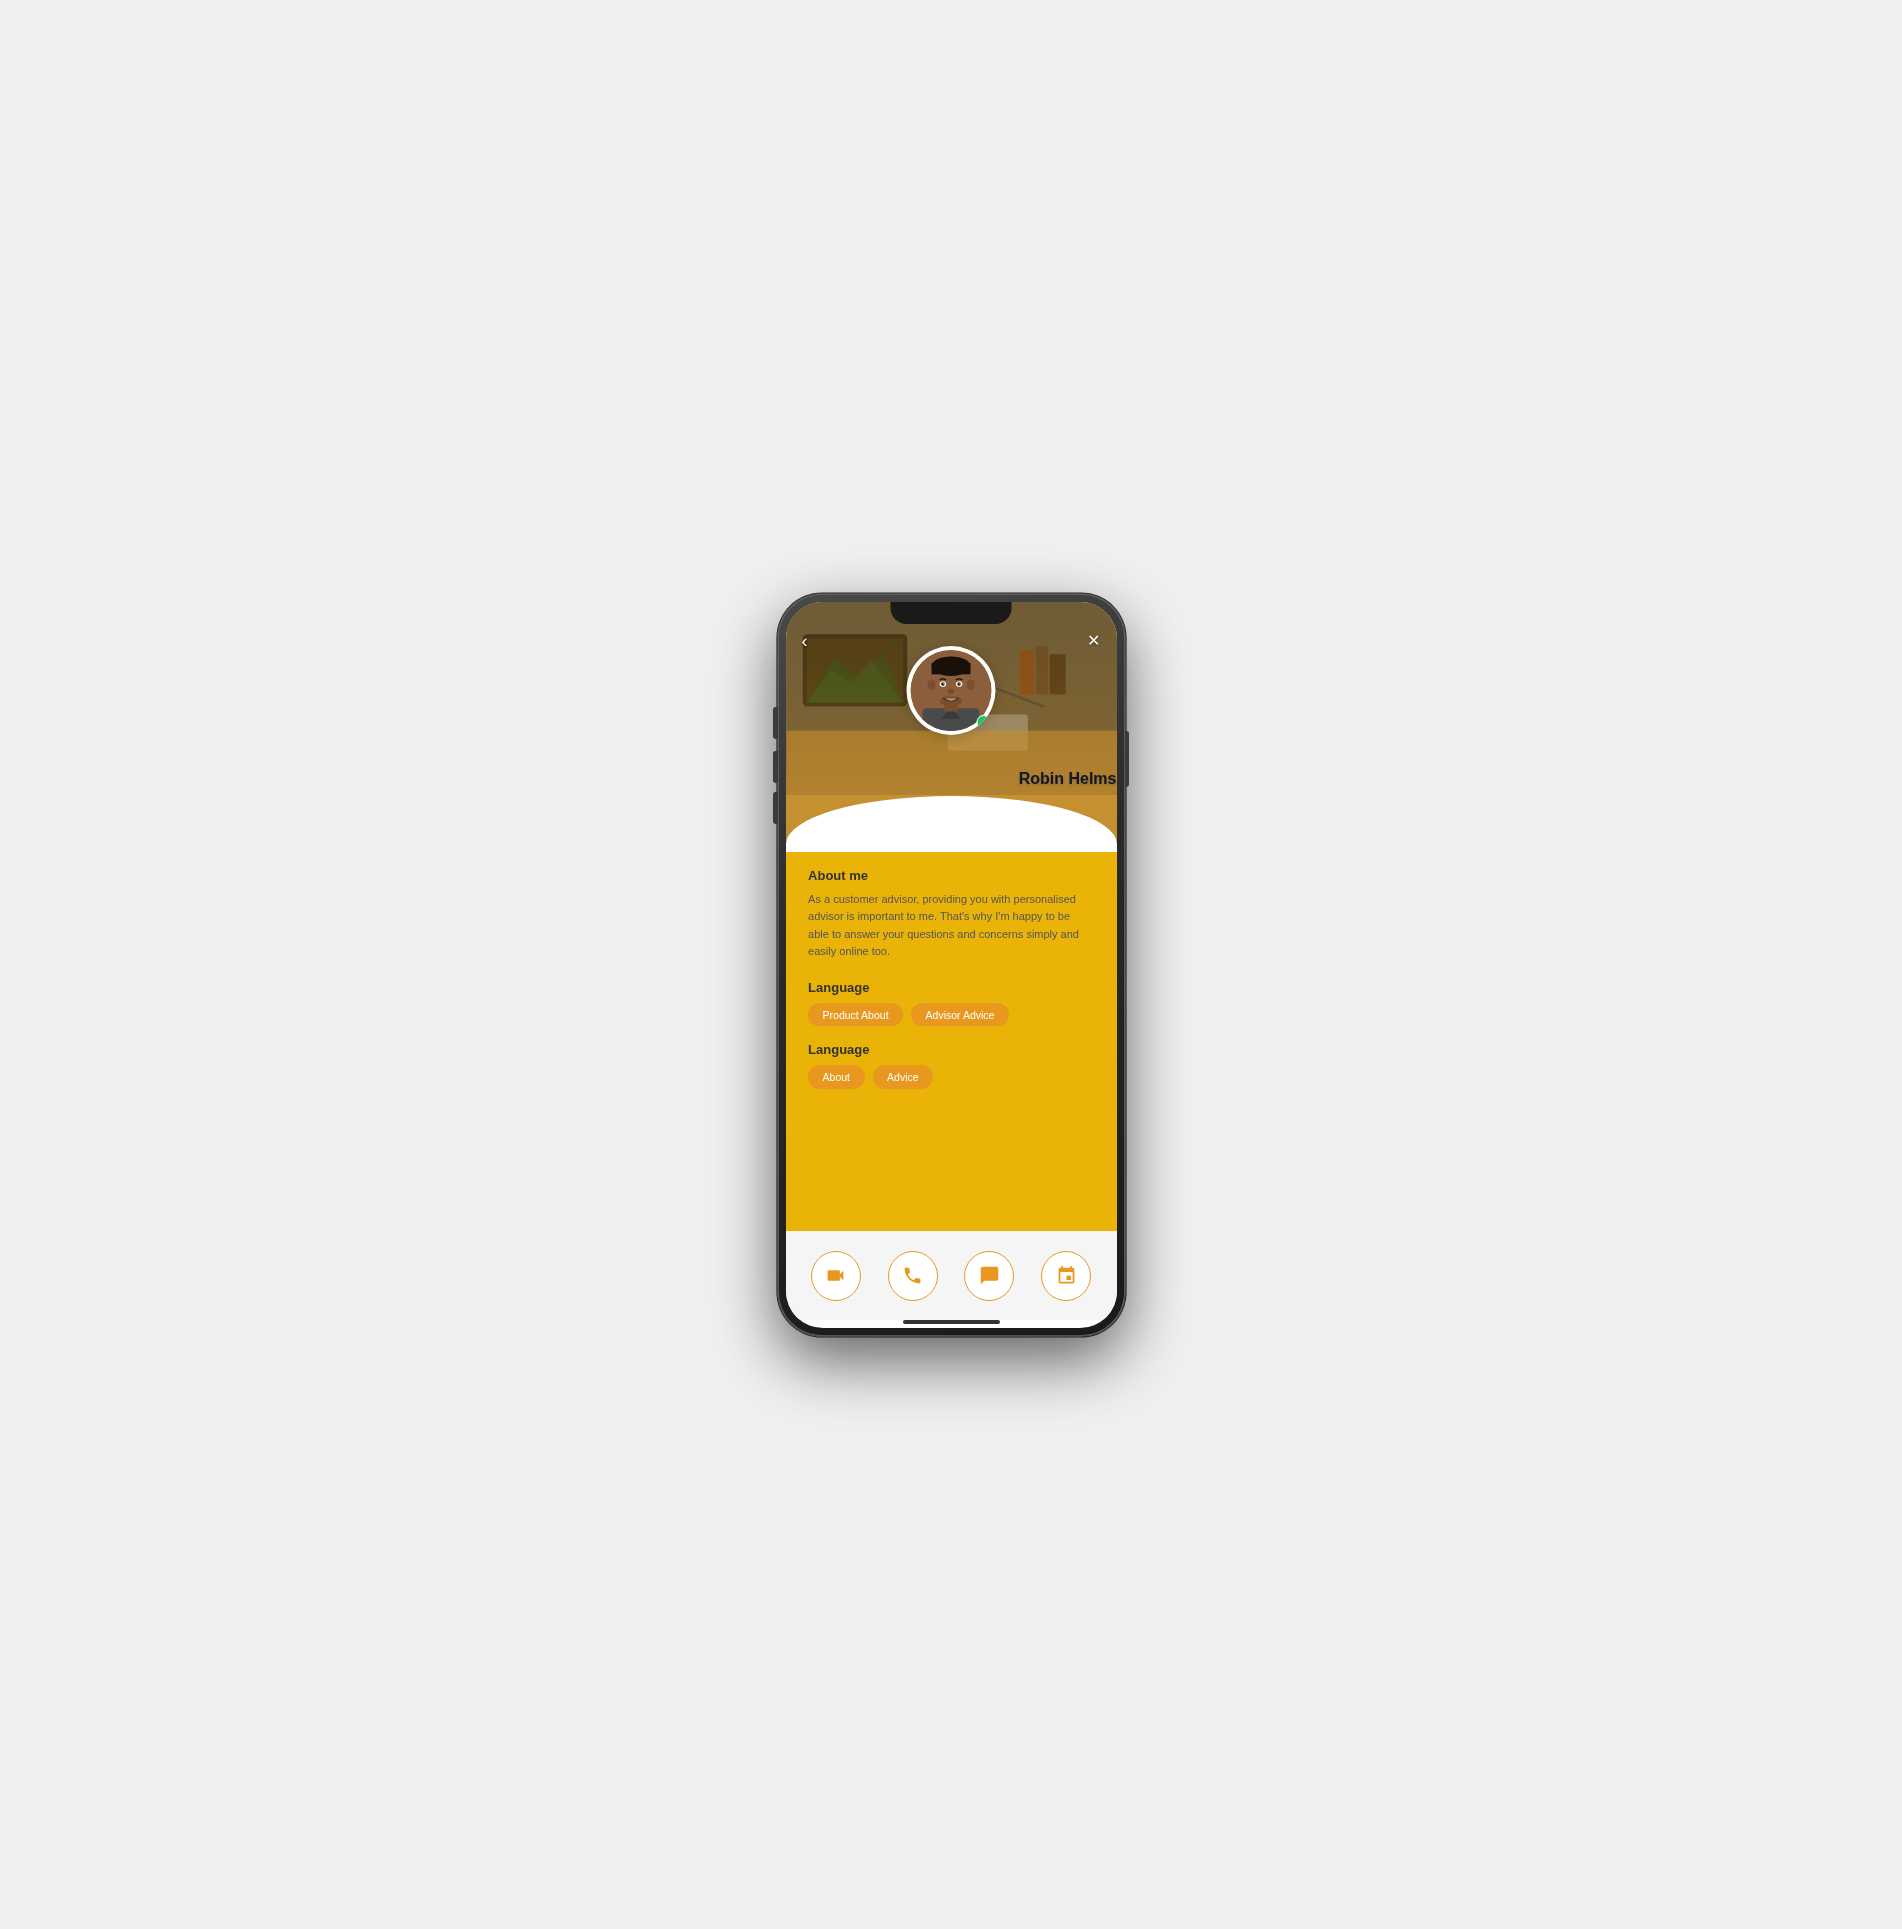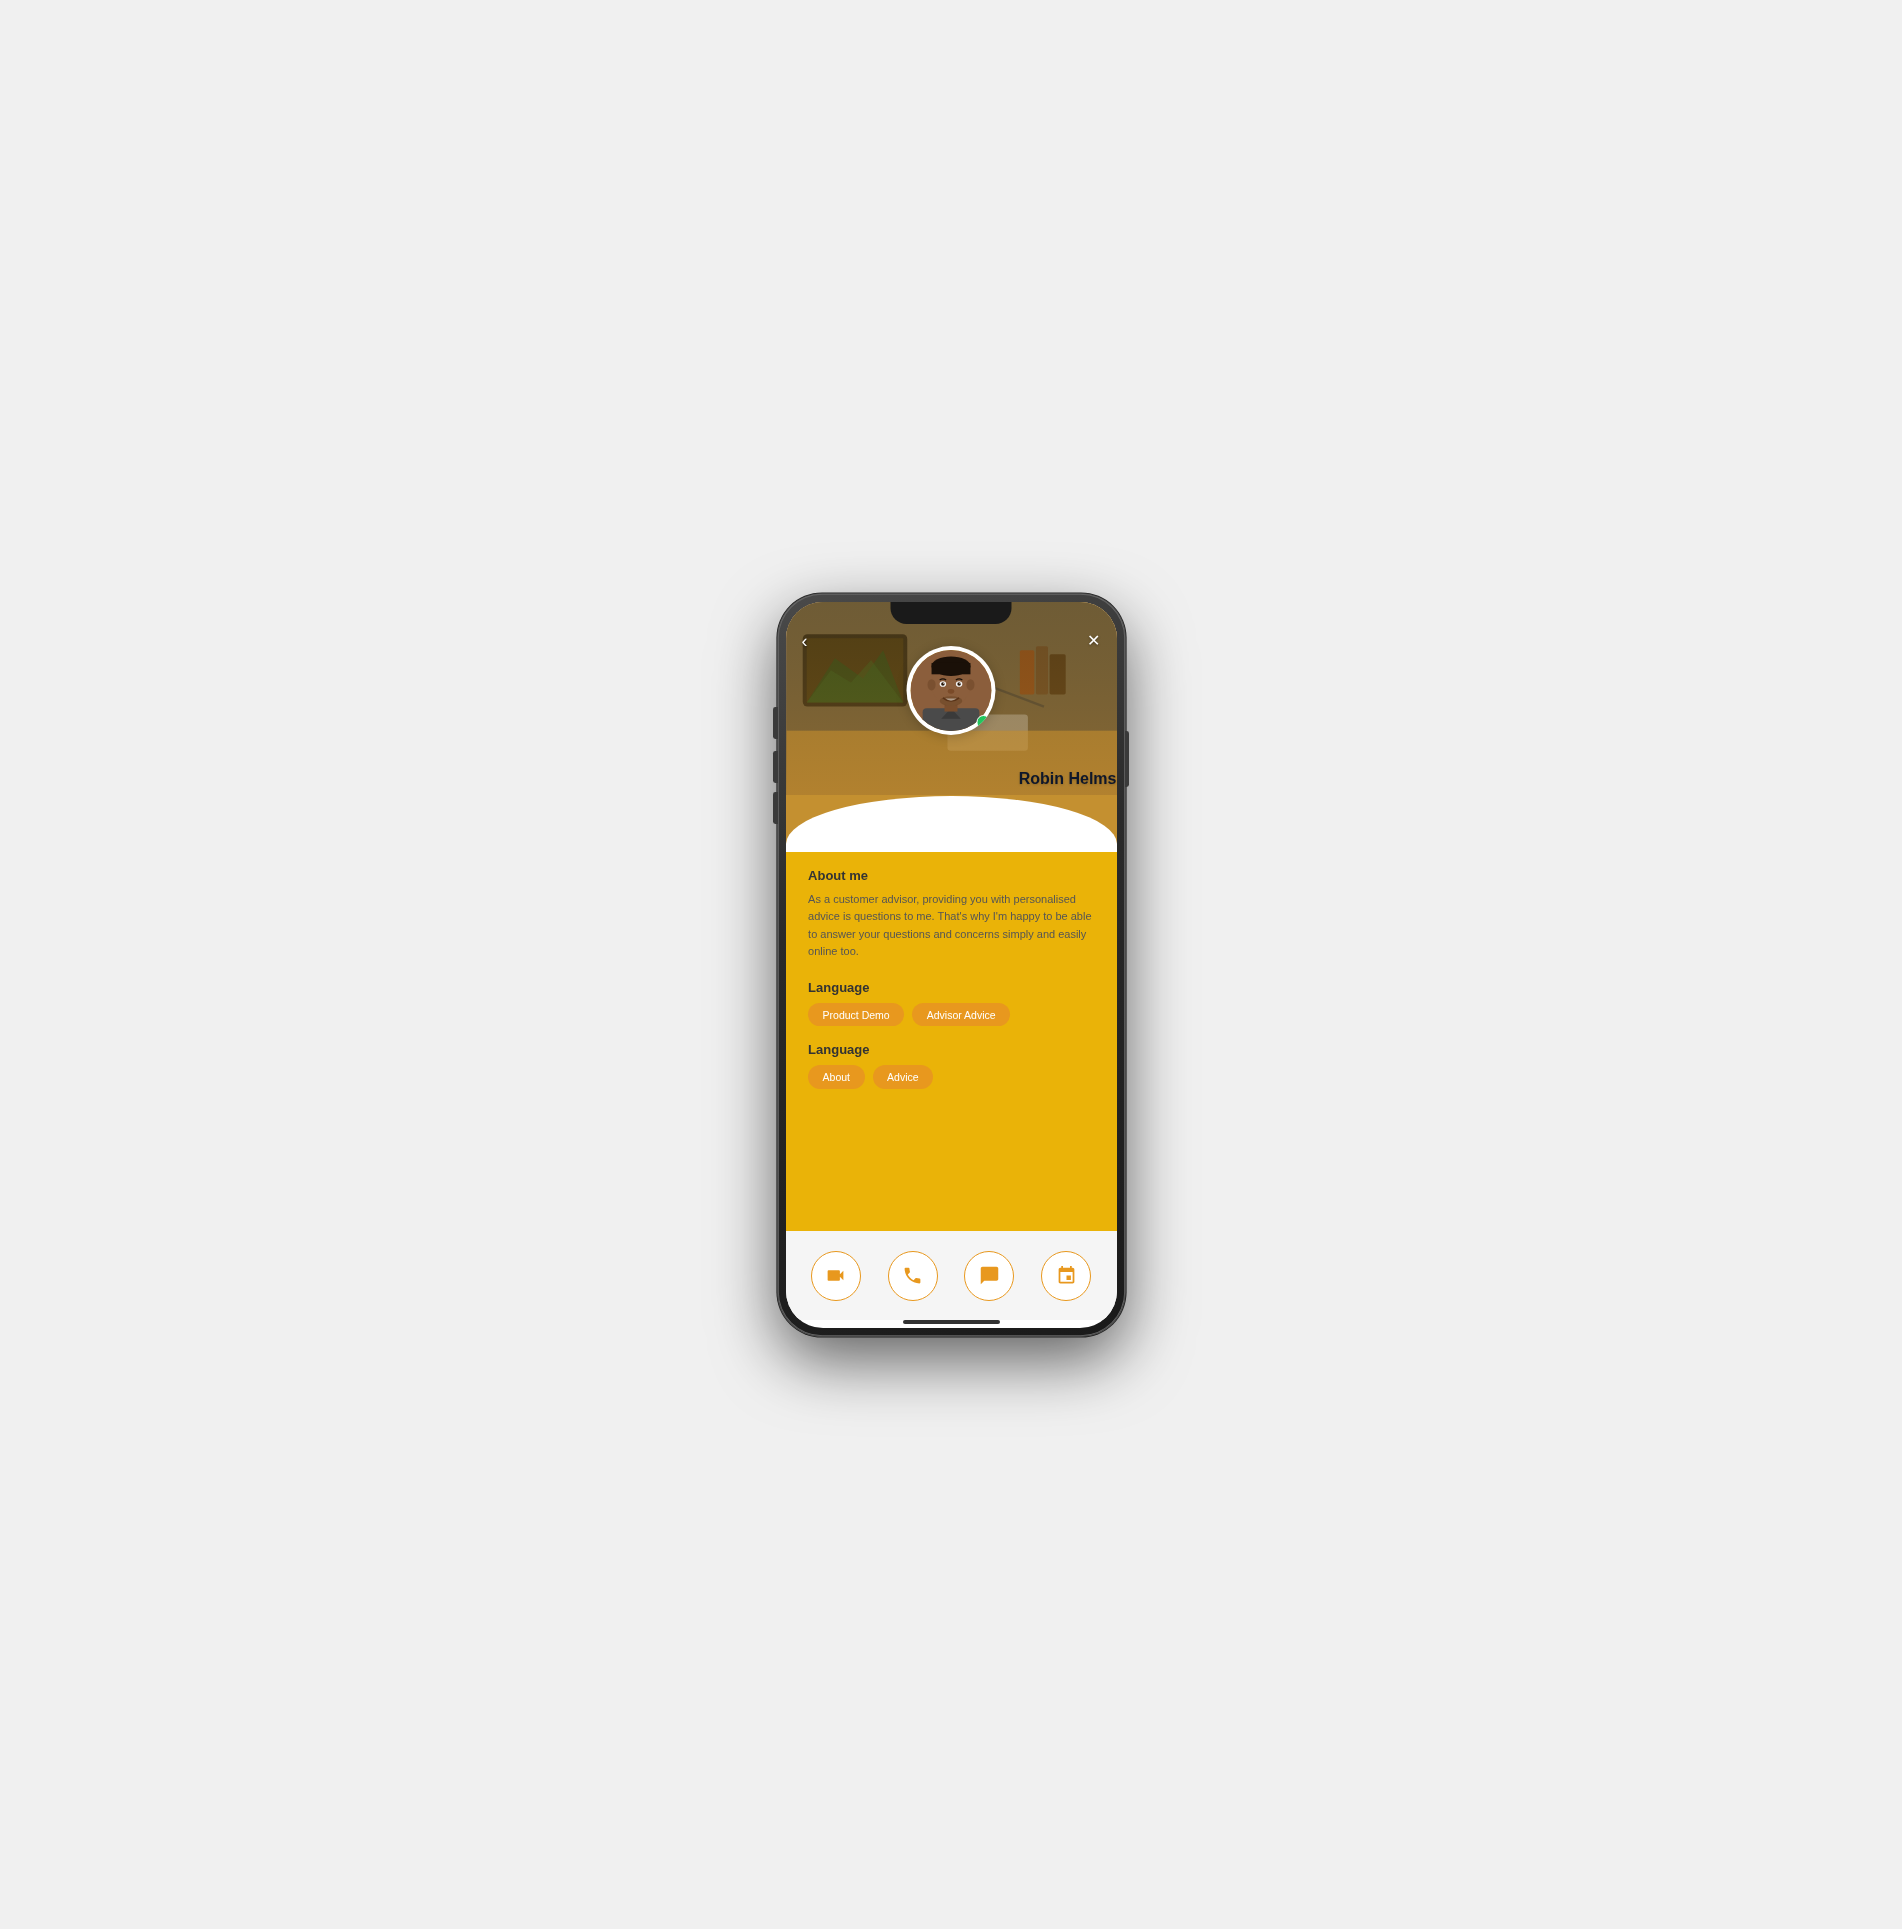--- a/index.html
+++ b/index.html
@@ -383,27 +383,27 @@
         </div>
       </div>
 
       <div class="advisor-name">Robin Helms</div>
       <div class="advisor-title">Customer Advisor</div>
     </div>
 
     <div class="content-section">
       <div class="expertise-section">
         <div class="section-title">About me</div>
-        <div class="about-text">As a customer advisor, providing you with personalised advice is questions to me. That's why I'm happy to be able to answer your questions and concerns simply and easily online too.</div>
+        <div class="about-text">As a customer advisor, providing you with personalised advisor is important to me. That's why I'm happy to be able to answer your questions and concerns simply and easily online too.</div>
       </div>
 
       <div class="expertise-section">
         <div class="section-title">Language</div>
         <div class="tags-row">
-          <div class="tag">Product Demo</div>
+          <div class="tag">Product About</div>
           <div class="tag">Advisor Advice</div>
         </div>
       </div>
 
       <div class="language-section">
         <div class="section-title">Language</div>
         <div class="tags-row">
           <div class="tag">About</div>
           <div class="tag">Advice</div>
         </div>

